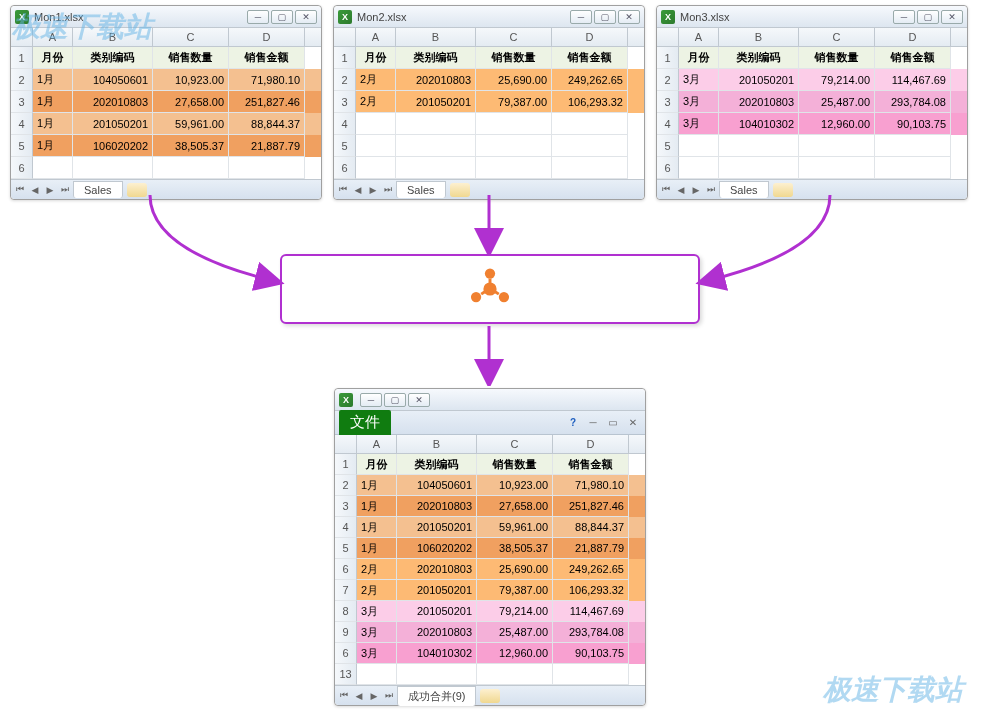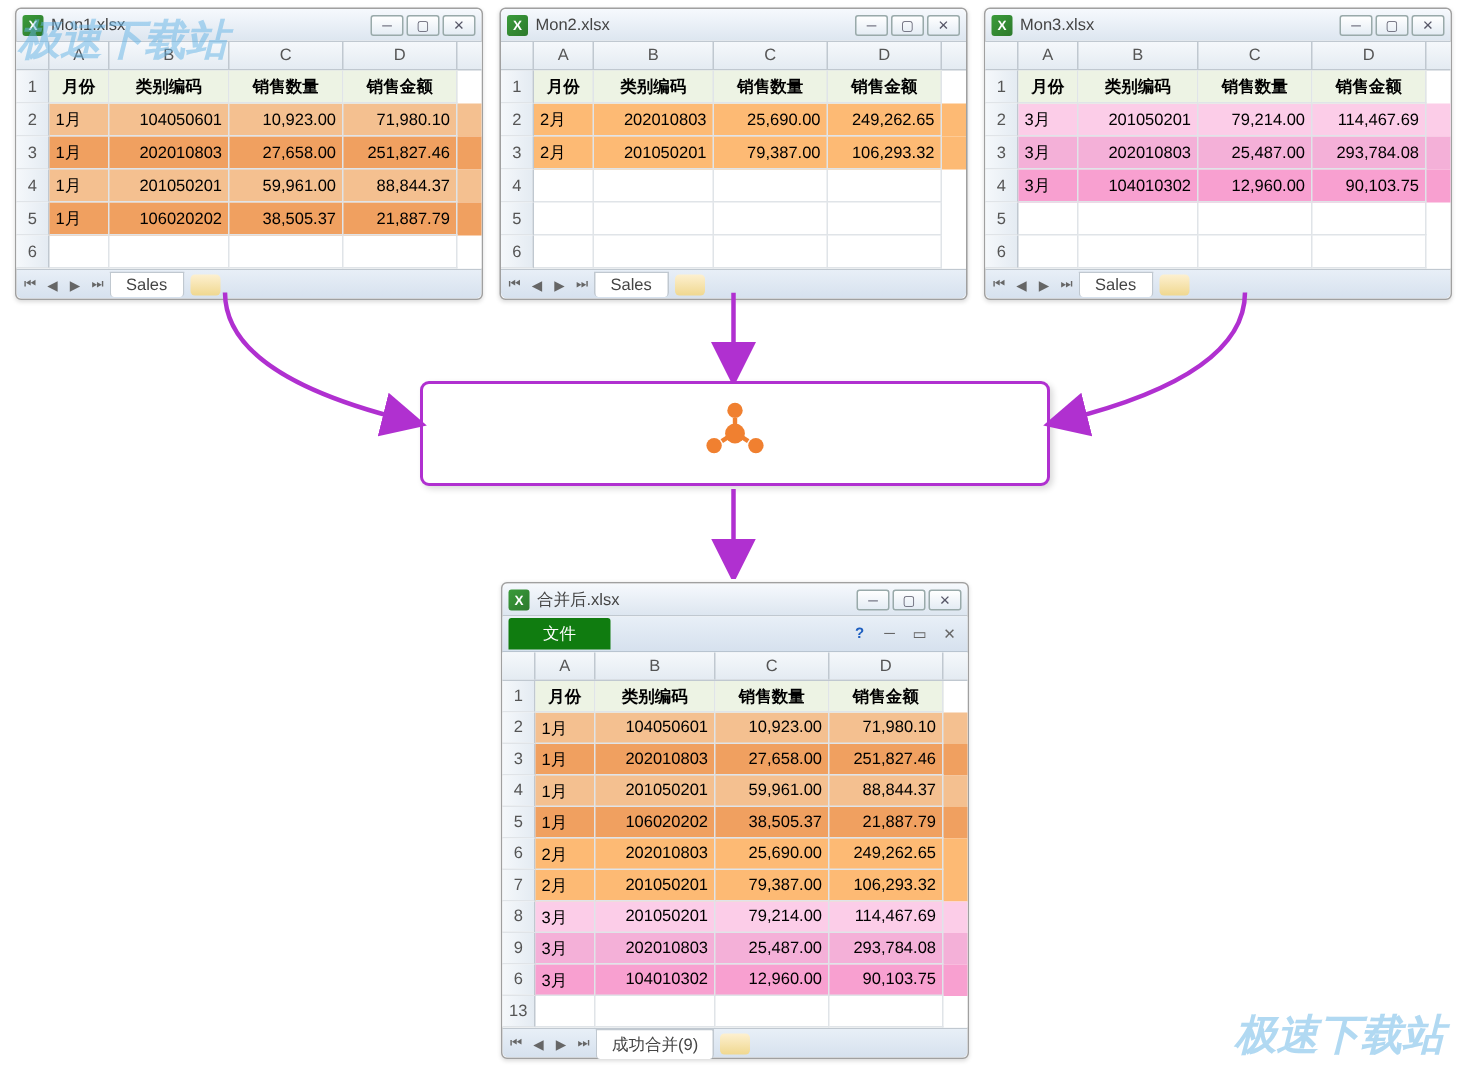--- a/index.html
+++ b/index.html
@@ -10,21 +10,21 @@
 .watermark.br { bottom: 12px; right: 18px; }
 
 .excel-window { position: absolute; background: #fff; border: 1px solid #a0a0a0; border-radius: 4px; box-shadow: 0 1px 3px rgba(0,0,0,0.15); }
 
 .titlebar { height: 22px; background: linear-gradient(#f6f9fd, #dde6f0); display: flex; align-items: center; padding: 0 4px; border-bottom: 1px solid #c0c8d0; border-radius: 4px 4px 0 0; }
 .titlebar .excel-icon { width: 14px; height: 14px; background: linear-gradient(135deg,#3a9b3a,#2d7a2d); border-radius: 2px; margin-right: 5px; display:flex; align-items:center; justify-content:center; color:#fff; font-size:9px; font-weight:bold; }
 .titlebar .title { flex: 1; font-size: 11px; color: #444; }
 .titlebar .win-btn { width: 22px; height: 14px; margin-left: 2px; border: 1px solid #9aa; border-radius: 2px; background: linear-gradient(#fff,#e4ecf4); display:flex; align-items:center; justify-content:center; color:#556; font-size:9px; cursor:pointer; }
 
 .ribbon { height: 24px; background: linear-gradient(#e8eff7, #d6e1ee); border-bottom: 1px solid #b8c4d0; display: flex; align-items: center; padding: 0 4px; gap: 4px; }
-.file-tab { background: #107c10; color: #fff; padding: 3px 23px; font-size: 11px; border-radius: 2px 2px 0 0; }
+.file-tab { background: #107c10; color: #fff; padding: 3px 11px; font-size: 15px; border-radius: 2px 2px 0 0; }
 .ribbon-icon { width: 16px; height: 16px; display:flex; align-items:center; justify-content:center; font-size:10px; color:#666; }
 
 .grid-area { background: #fff; position: relative; }
 .col-headers { display: flex; background: linear-gradient(#f5f8fb, #e4ebf2); border-bottom: 1px solid #c0c8d0; }
 .col-header, .row-header, .corner { border-right: 1px solid #c0c8d0; font-size: 11px; color: #555; text-align: center; display:flex; align-items:center; justify-content:center; }
 .corner { width: 22px; height: 18px; background: linear-gradient(#f5f8fb,#e4ebf2); }
 .col-header { height: 18px; }
 .row-header { width: 22px; background: linear-gradient(90deg,#f5f8fb,#e4ebf2); border-bottom: 1px solid #e0e4e8; }
 
 .grid-body { display: flex; }
@@ -322,21 +322,20 @@
       <marker id="ah4" markerWidth="10" markerHeight="10" refX="5" refY="5" orient="auto">
         <path d="M0,0 L10,5 L0,10 z" fill="#b030d0"></path>
       </marker>
     </defs>
   <line x1="25" y1="0" x2="25" y2="48" stroke="#b030d0" stroke-width="3" marker-end="url(#ah4)"></line>
 </svg>
 
 <div id="wr" class="excel-window" style="left:334px; top:388px; width:312px;">
     <div class="titlebar">
     <div class="excel-icon">X</div>
-    <div class="title">合并后.xlsx</div>
     <div class="win-btn">─</div>
     <div class="win-btn">▢</div>
     <div class="win-btn">✕</div>
   </div>
     <div class="ribbon">
      <div class="file-tab">文件</div>
      <div style="flex:1"></div>
      <div class="ribbon-icon" style="color:#2060c0;font-weight:bold">?</div>
      <div class="ribbon-icon">─</div>
      <div class="ribbon-icon">▭</div>

